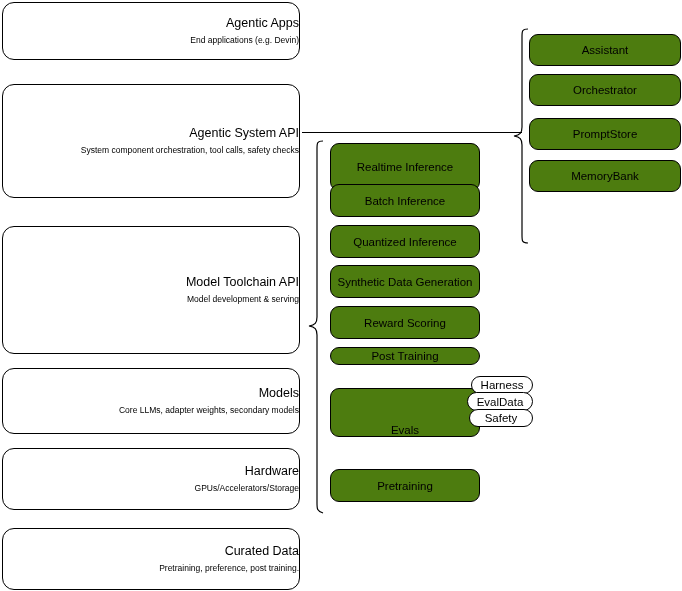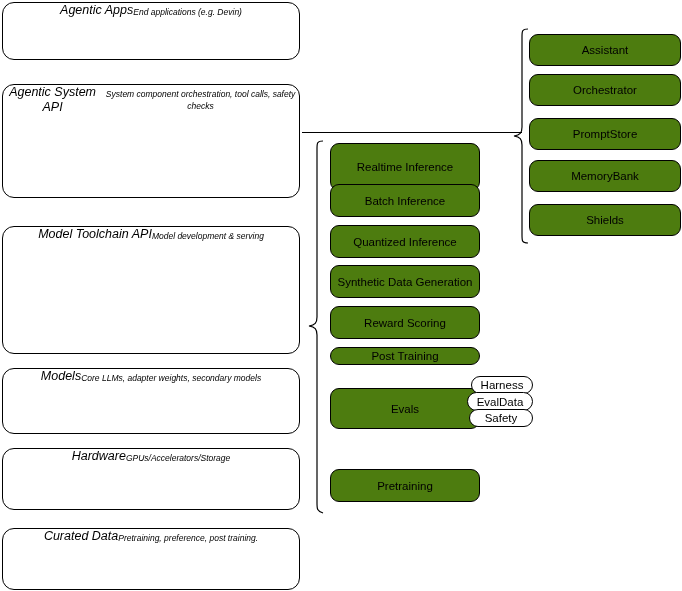--- a/index.html
+++ b/index.html
@@ -15,25 +15,24 @@
     font-family: "Liberation Sans", sans-serif;
     overflow: hidden;
   }
   .stack-box {
     position: absolute;
     box-sizing: border-box;
     border: 1.2px solid #000000;
     border-radius: 12px;
     background: #ffffff;
     display: flex;
-    flex-direction: row;
-    align-items: flex-start;
+    flex-direction: column;
+    align-items: flex-end;
     justify-content: center;
     text-align: center;
-    font-style: italic;
   }
   .stack-title {
     font-size: 12.5px;
     color: #000000;
     line-height: 15px;
   }
   .stack-sub {
     font-size: 8.5px;
     color: #000000;
     line-height: 12px;
@@ -147,21 +146,21 @@
   </div>
   <div class="item-box" style="left:330px; top:265px; width:150px; height:33px;">
     <span>Synthetic Data Generation</span>
   </div>
   <div class="item-box" style="left:330px; top:306px; width:150px; height:33px;">
     <span>Reward Scoring</span>
   </div>
   <div class="item-box" style="left:330px; top:347px; width:150px; height:18px;">
     <span>Post Training</span>
   </div>
-  <div class="item-box" style="left:330px; top:388px; width:150px; height:41px;">
+  <div class="item-box" style="left:330px; top:388px; width:150px; height:49px;align-items:flex-end;">
     <span>Evals</span>
   </div>
   <div class="item-box" style="left:330px; top:469px; width:150px; height:33px;">
     <span>Pretraining</span>
   </div>
 
   <div class="pill" style="left:471px; top:376px; width:62px; height:18px;">
     <span>Harness</span>
   </div>
   <div class="pill" style="left:467px; top:392px; width:66px; height:19px;">
@@ -176,17 +175,14 @@
   </div>
   <div class="item-box" style="left:529px; top:74px; width:152px; height:32px;">
     <span>Orchestrator</span>
   </div>
   <div class="item-box" style="left:529px; top:118px; width:152px; height:32px;">
     <span>PromptStore</span>
   </div>
   <div class="item-box" style="left:529px; top:160px; width:152px; height:32px;">
     <span>MemoryBank</span>
   </div>
-  <div class="item-box" style="left:529px; top:204px; width:152px; height:32px;">
-    <span>Shields</span>
-  </div>
 
 </div>
 
 </body></html>

